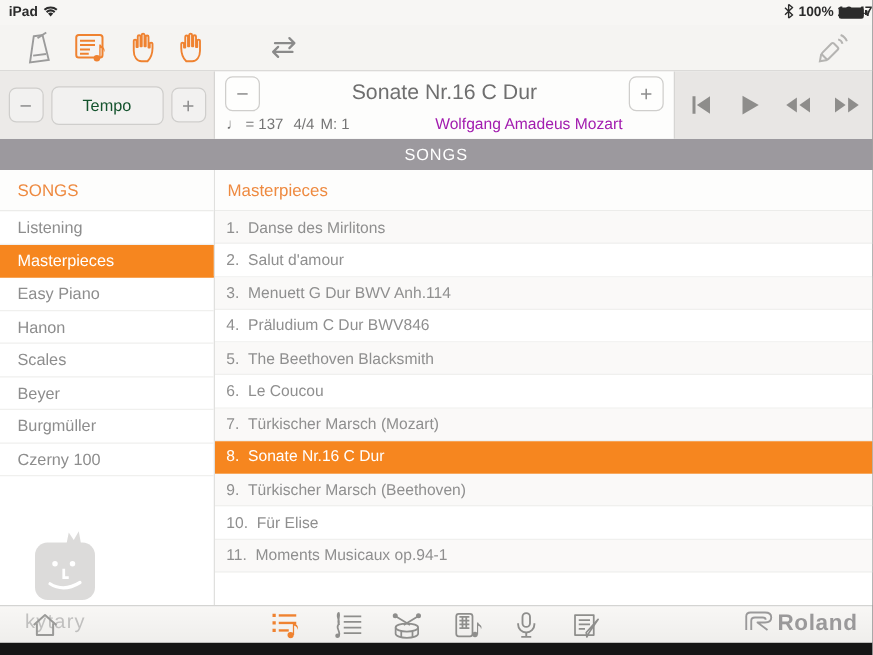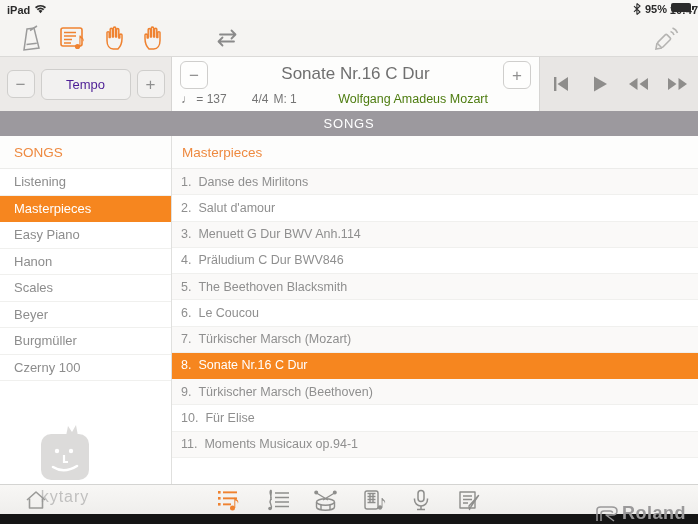--- a/index.html
+++ b/index.html
@@ -4,21 +4,21 @@
 <style>
   *{margin:0;padding:0;box-sizing:border-box}
   html,body{width:698px;height:524px}
   body{font-family:"Liberation Sans",sans-serif;background:#000;overflow:hidden}
   .screen{position:relative;width:698px;height:524px;background:#fff;overflow:hidden}
 
   
   .status-bar{position:absolute;top:0;left:0;right:0;height:20px;background:#f7f6f4;
     display:flex;align-items:center;justify-content:space-between;padding:0 7px;
     font-size:11px;color:#2b2b2b;font-weight:bold;z-index:20}
-  .st-left,.st-right{display:flex;gap:4px}
+  .st-left,.st-right{display:flex;align-items:center;gap:4px}
   .st-center{position:absolute;left:0;right:0;text-align:right;pointer-events:none}
   .battery-body{display:inline-block;width:20px;height:9px;background:#2b2b2b;border-radius:2px;position:relative}
   .battery-body:after{content:"";position:absolute;right:-3px;top:2.5px;width:2px;height:4px;background:#2b2b2b;border-radius:0 1px 1px 0}
 
   
   .toolbar{position:absolute;top:20px;left:0;right:0;height:37px;background:#f5f4f2;
     border-bottom:1px solid #dbdad8;display:flex;align-items:center;z-index:19}
   .tb-btn{width:34px;height:32px;display:flex;align-items:center;justify-content:center;background:none;border:none;cursor:pointer}
   .tb-btn.metronome{margin-left:14px}
   .tb-btn.book{margin-left:8px}
@@ -26,31 +26,31 @@
   .tb-btn.repeat{margin-left:40px}
   .tb-btn.stylus{position:absolute;right:16px;top:4px}
 
   
   .control-row{position:absolute;top:57px;left:0;right:0;height:54px;display:flex;z-index:18}
   .tempo-panel{width:172px;background:#eceae8;border-right:1px solid #d6d5d3;
     display:flex;align-items:center;justify-content:center;gap:6px}
   .sq-btn{width:28px;height:28px;border:1px solid #cfcecc;border-radius:6px;background:rgba(255,255,255,.35);
     color:#8f8f8f;font-size:17px;line-height:25px;text-align:center;cursor:pointer}
   .tempo-btn{width:90px;height:31px;border:1px solid #cfcecc;border-radius:6px;background:rgba(255,255,255,.35);
-    color:#4c1d95;font-size:13px;cursor:pointer}
+    color:#14532d;font-size:13px;cursor:pointer}
   .song-info{flex:1;background:#fdfdfc;position:relative;border-right:1px solid #d6d5d3}
   .song-info .minus{position:absolute;left:8px;top:4px}
   .song-info .plus{position:absolute;right:8px;top:4px}
   .song-title{position:absolute;top:7px;left:40px;right:40px;text-align:center;
     font-size:17px;color:#6f6f6f}
   .song-meta{position:absolute;bottom:5px;left:9px;right:9px;display:flex;align-items:flex-start;
     font-size:12px;color:#757575}
-  .song-meta .sig{margin-left:25px}
+  .song-meta .sig{margin-left:8px}
   .song-meta .measure{margin-left:5px}
-  .song-meta .composer{margin-left:auto;margin-right:42px;font-size:12.5px;color:#4d7c0f}
+  .song-meta .composer{margin-left:auto;margin-right:32px;font-size:12.5px;color:#a21caf}
   .transport{width:158px;background:#e8e6e4;display:flex;align-items:center;justify-content:center;gap:9px}
   .tr-btn{width:30px;height:30px;display:flex;align-items:center;justify-content:center;background:none;border:none;cursor:pointer}
 
   
   .banner{position:absolute;top:111px;left:0;right:0;height:25px;background:#9c999e;
     color:#fff;font-size:13px;letter-spacing:.8px;text-align:center;line-height:25px;z-index:17}
 
   
   .content{position:absolute;top:136px;left:0;right:0;bottom:40px;display:flex;background:#fff}
   .sidebar{width:172px;border-right:1px solid #e0e0de;position:relative}
@@ -62,30 +62,30 @@
   .songlist{flex:1;background:#fff}
   .list-header{height:33px;line-height:33px;padding-left:10px;color:var(--accent-text);
     font-size:13.5px;border-bottom:1px solid #ececea;background:#fdfdfc}
   .song-row{height:26.25px;display:flex;align-items:center;padding-left:9px;
     font-size:12.5px;color:#8f8f8f;border-bottom:1px solid #f0f0ee;cursor:pointer;white-space:nowrap}
   .song-row.alt{background:#faf9f8}
   .song-row .num{margin-right:7px}
   .song-row.selected{background:var(--accent);color:#fff;border-bottom-color:var(--accent)}
 
   
-  .watermark{position:absolute;left:20px;top:424px;width:90px;text-align:center;z-index:30;pointer-events:none}
+  .watermark{position:absolute;left:20px;top:424px;width:90px;z-index:30;pointer-events:none}
   .watermark .wm-text{font-size:16px;color:rgba(150,150,150,.55);letter-spacing:1px;margin-top:-2px}
 
   
   .bottom-bar{position:absolute;left:0;right:0;top:484px;height:30px;
     background:linear-gradient(#f8f7f5,#efeeec);border-top:1px solid #d4d4d2;z-index:25}
   .bb-home{position:absolute;left:22px;top:2px;width:28px;height:26px;display:flex;align-items:center;justify-content:center;background:none;border:none;cursor:pointer}
   .bb-center{position:absolute;left:0;right:0;top:0;height:30px;display:flex;align-items:center;justify-content:center;gap:21px}
   .bb-btn{width:27px;height:26px;display:flex;align-items:center;justify-content:center;background:none;border:none;cursor:pointer}
-  .brand{position:absolute;right:12px;top:18px;display:flex;align-items:center;gap:2px}
+  .brand{position:absolute;right:12px;top:3px;display:flex;align-items:flex-start;gap:2px}
   .brand-text{font-size:18px;font-weight:bold;color:#9a999a;letter-spacing:.5px}
 
   .black-strip{position:absolute;left:0;right:0;bottom:0;height:10px;background:#151515}
 </style>
 </head>
 <body>
 
 <div class="screen">
 
   <div class="status-bar">
@@ -97,21 +97,21 @@
           </svg>
       </span>
     </div>
     <div class="st-center">10:47</div>
     <div class="st-right">
       <span>
         <svg width="8" height="12" viewBox="0 0 8 12">
             <path d="M3.8 0.4 L7 3 L1 8.8 M3.8 11.6 L7 9 L1 3.2 M3.9 0.6 V11.4" stroke="#2b2b2b" stroke-width="1.1" fill="none"></path>
           </svg>
       </span>
-      <span>95%</span>
+      <span>100%</span>
       <span class="battery-body"></span>
     </div>
   </div>
 
   <div class="toolbar">
     <button class="tb-btn metronome">
       <svg width="26" height="27" viewBox="0 0 26 27">
           <g stroke="#9b9b9b" stroke-width="1.5" fill="none">
             <path d="M9 4 L16 3 L21 23 L6 25 Z"></path>
             <path d="M8.5 19.5 L18.8 18.2"></path>

